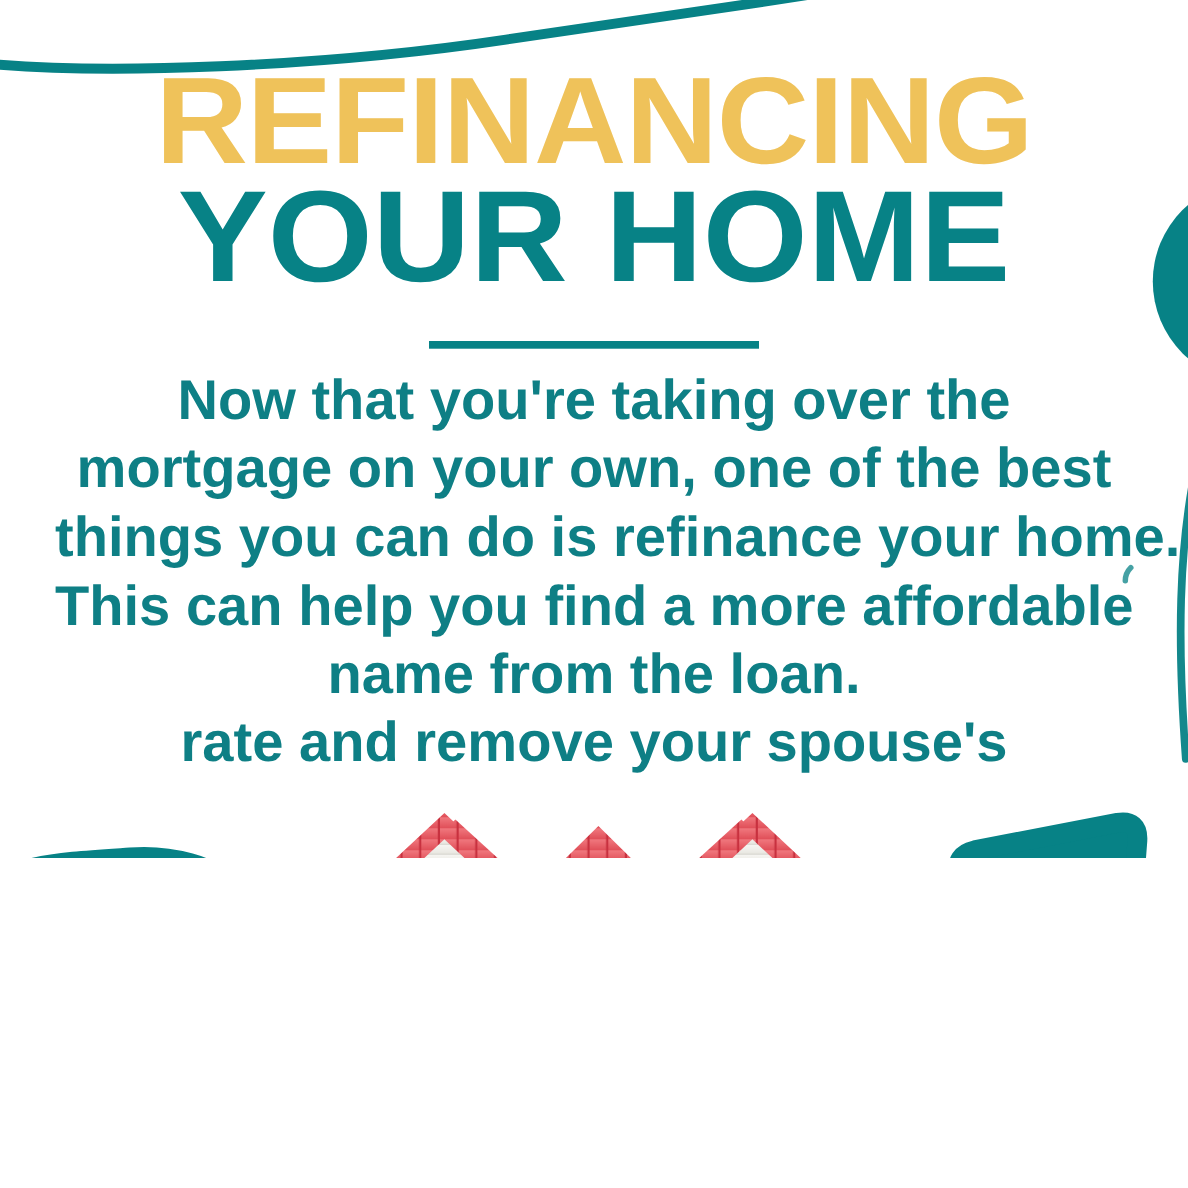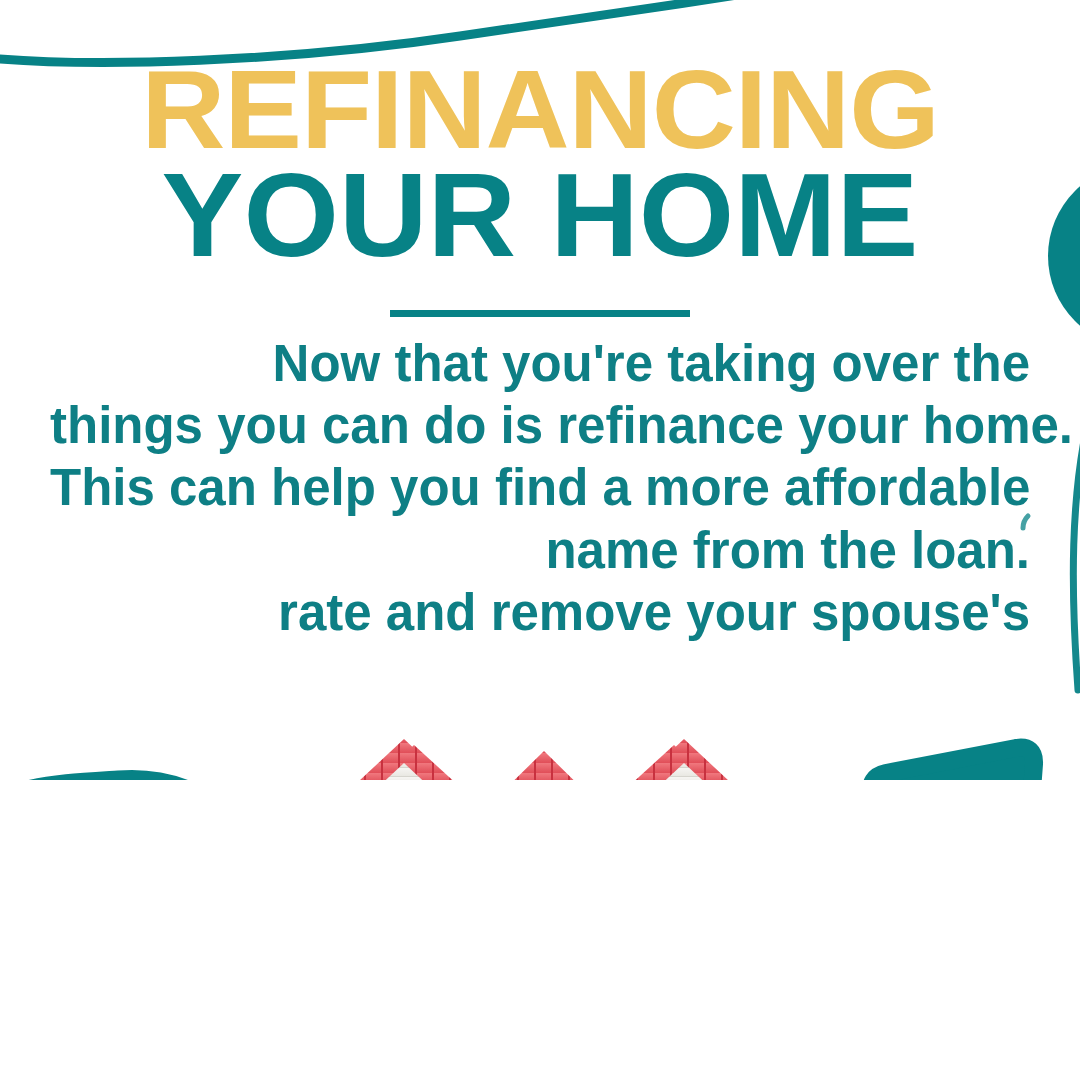--- a/index.html
+++ b/index.html
@@ -60,21 +60,21 @@
     z-index: 5;
   }
 
   
   .body-copy {
     position: absolute;
     top: 333px;
     left: 50%;
     transform: translateX(-50%);
     width: 980px;
-    text-align: right;
+    text-align: center;
     color: #0E7F85;
     font-family: "Liberation Sans", sans-serif;
     font-weight: 700;
     font-size: 51px;
     line-height: 1.22;
     z-index: 5;
   }
   .body-copy .line { display: block; white-space: nowrap; }
 
   
@@ -129,20 +129,21 @@
 
   <div class="headline-block">
     <span class="headline-1">REFINANCING</span>
     <span class="headline-2">YOUR HOME</span>
   </div>
 
   <div class="divider"></div>
 
   <div class="body-copy">
     <span class="line">Now that you're taking over the</span>
+    <span class="line">mortgage on your own, one of the best</span>
     <span class="line">things you can do is refinance your home.</span>
     <span class="line">This can help you find a more affordable</span>
     <span class="line">name from the loan.</span>
     <span class="line">rate and remove your spouse's</span>
   </div>
 
   <div class="house">
     <svg viewBox="0 0 560 357" xmlns="http://www.w3.org/2000/svg">
       <defs>
         <linearGradient id="roofG" x1="0" y1="0" x2="0" y2="1">

